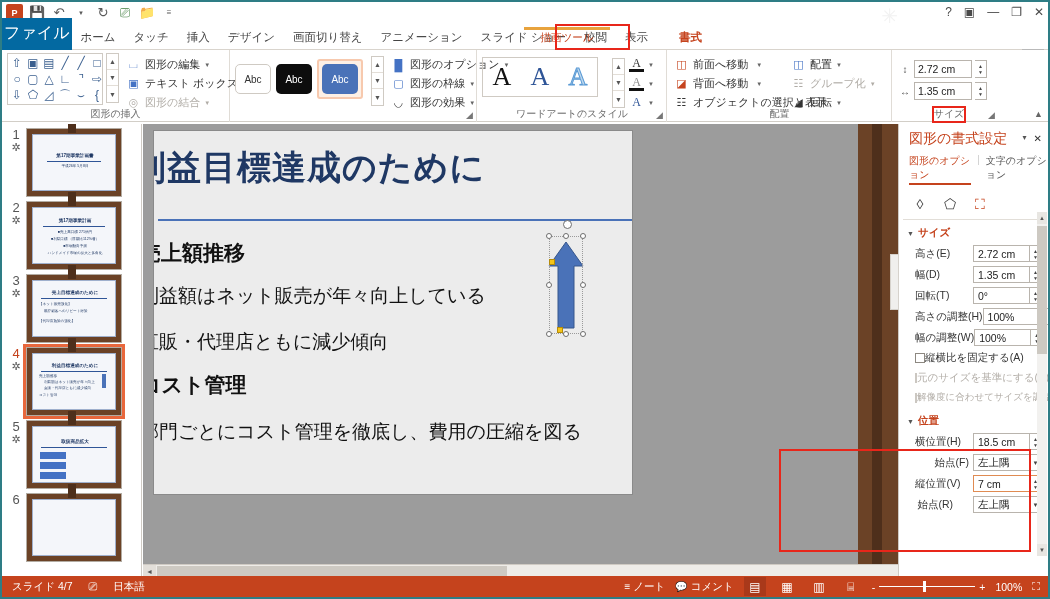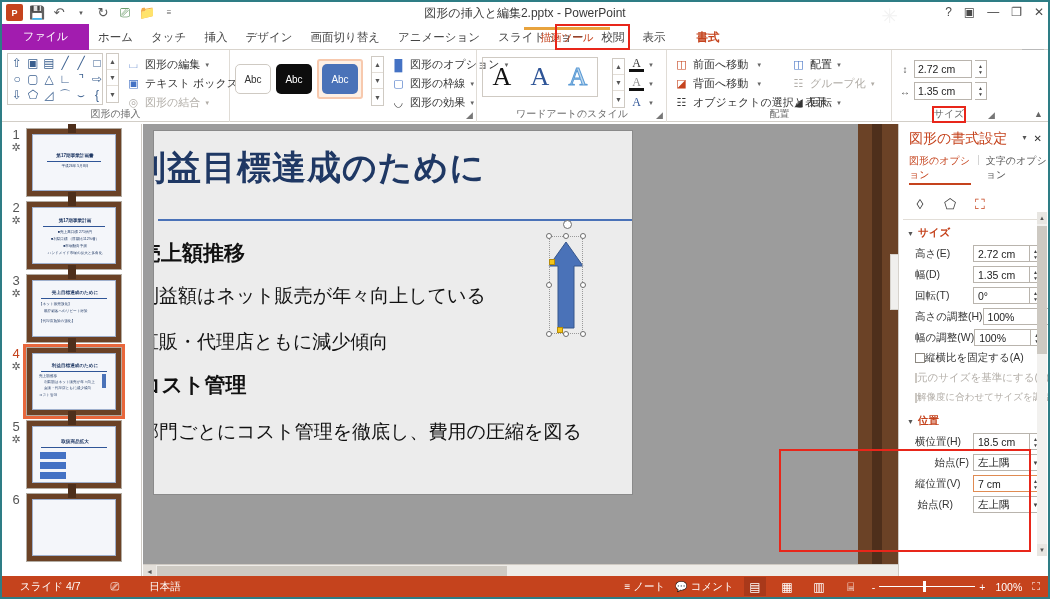--- a/index.html
+++ b/index.html
@@ -24,21 +24,21 @@
   .apptitle { position:absolute; left:0; right:0; top:3px; text-align:center; font-size:12px; color:#3a3a3a; }
   .wincontrols { position:absolute; right:4px; top:2px; display:flex; align-items:center; gap:12px; }
   .wincontrols span { font-size:12px; color:#4a4a4a; line-height:16px; }
   .star-deco { position:absolute; top:2px; right:150px; color:#f2f2f2; font-size:20px; }
   .star-deco2 { position:absolute; top:24px; right:95px; color:#f4f4f4; font-size:26px; }
 
   
   .tabrow { height:26px; position:relative; background:#fff; border-bottom:1px solid #d9d4cd; }
   .tabs { display:flex; align-items:flex-end; height:26px; padding-left:0; }
   .tab { padding:4px 9px 5px; font-size:11.5px; color:#444; cursor:default; white-space:nowrap; }
-  .tab.file { background:#a21caf; color:#fff; padding:5px 21px 6px; font-size:11px; }
+  .tab.file { background:#0369a1; color:#fff; padding:5px 2px 6px; font-size:16px; }
   .tab.ctxtab { color:#c5431d; font-weight:bold; }
   .ctx-wrap { position:relative; }
   .ctx-label { position:absolute; left:522px; top:3px; width:86px; text-align:center;
                font-size:10.5px; color:#c5431d; border-top:3px solid #e8a33d; padding-top:1px; }
   .redbox { position:absolute; border:2px solid #e8261a; pointer-events:none; }
   .acct { position:absolute; right:4px; top:25px; display:flex; align-items:center; gap:3px; }
   .acct .av { width:22px; height:20px; background:#b9b9b9; position:relative; overflow:hidden;}
   .acct .av:before{content:"";position:absolute;left:7px;top:3px;width:8px;height:8px;border-radius:50%;background:#fff;}
   .acct .av:after{content:"";position:absolute;left:3px;top:12px;width:16px;height:10px;border-radius:8px 8px 0 0;background:#fff;}
 
@@ -149,21 +149,21 @@
   .cb { width:10px; height:10px; border:1px solid #8d8881; background:#fff; }
   .cb.dis { border-color:#cbc7c1; background:#f6f5f3; }
   .pane-scroll { position:absolute; right:1px; top:88px; bottom:20px; width:10px; background:#f2f1ef; }
   .ps-thumb { position:absolute; left:0; top:14px; width:10px; height:128px; background:#cdc9c2;}
   .ps-arr{position:absolute;left:0;width:10px;height:12px;background:#e8e6e2;font-size:6px;display:flex;align-items:center;justify-content:center;color:#555;}
   .vsplit { position:absolute; left:-9px; top:130px; width:9px; height:56px; background:#f0efed; border:1px solid #d6d2cc;}
 
   
   .status { position:absolute; left:0; right:0; bottom:0; height:21px; background:#c5431d;
             color:#fff; display:flex; align-items:center; font-size:10.5px; }
-  .st-l { display:flex; align-items:center; gap:30px; padding-left:18px; }
+  .st-l { display:flex; align-items:center; gap:16px; padding-left:10px; }
   .st-r { margin-left:auto; display:flex; align-items:center; gap:10px; padding-right:8px; }
   .viewbtn { width:22px; height:19px; display:flex; align-items:center; justify-content:center; font-size:12px; }
   .viewbtn.act { background:#a9391a; }
   .zslider { display:flex; align-items:center; gap:4px; }
   .ztrack { width:96px; height:1px; background:#fff; position:relative; }
   .zhandle { position:absolute; left:44px; top:-5px; width:3px; height:11px; background:#fff; }
 </style>
 </head>
 <body>
 
@@ -173,21 +173,20 @@
     <div class="qat">
       <div class="pp-logo">P</div>
       <div class="qicon save">💾</div>
       <div class="qicon">↶</div>
       <div class="qicon" style="font-size:6px;">▼</div>
       <div class="qicon">↻</div>
       <div class="qicon" style="color:#3f7d3f;">⎚</div>
       <div class="qicon folder">📁</div>
       <div class="qicon" style="font-size:8px;">≡</div>
     </div>
-    <div class="apptitle">図形の挿入と編集2.pptx - PowerPoint</div>
     <div class="star-deco">✳</div>
     <div class="wincontrols">
       <span>?</span>
       <span>▣</span>
       <span>—</span>
       <span>❐</span>
       <span>✕</span>
     </div>
   </div>
 

